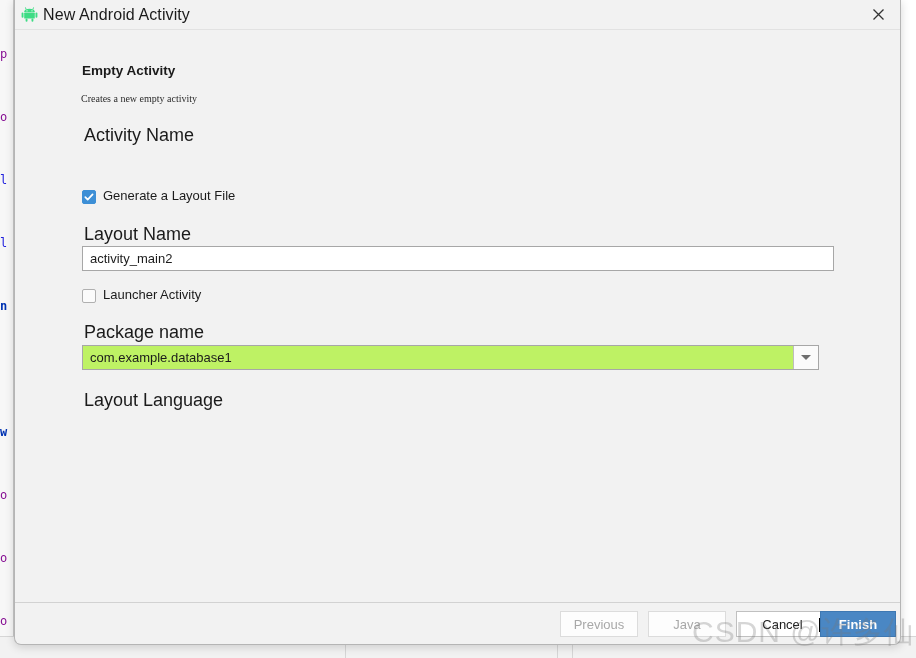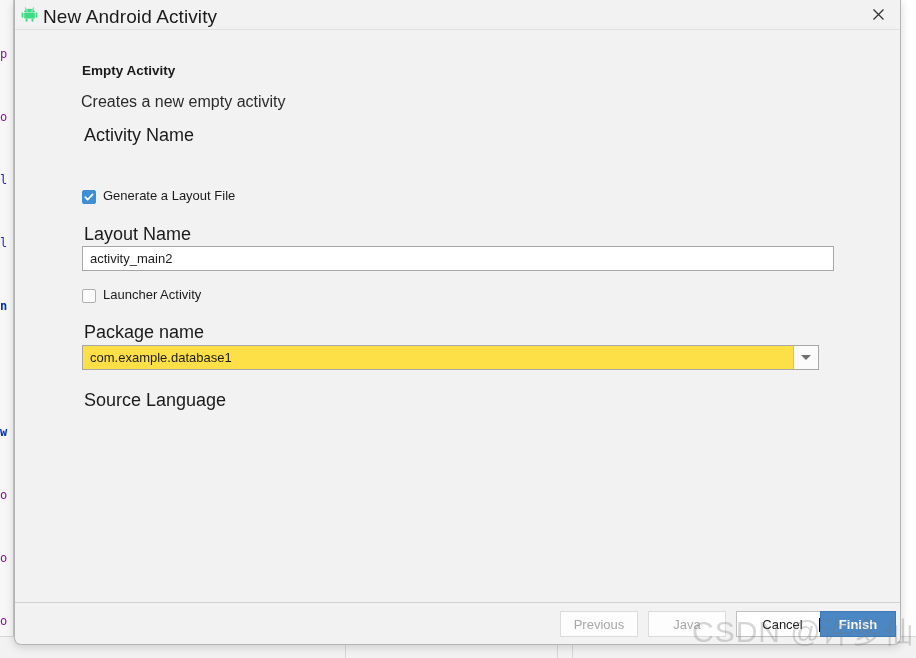--- a/index.html
+++ b/index.html
@@ -88,21 +88,21 @@
     position: absolute;
     left: 6px;
     top: 7px;
     width: 17px;
     height: 15px;
   }
   #title-text {
     position: absolute;
     left: 28px;
     top: 6px;
-    font-size: 19px;
+    font-size: 16px;
     color: #1b1b1b;
     letter-spacing: .1px;
   }
   #close-button {
     position: absolute;
     right: 0px;
     top: 0px;
     width: 44px;
     height: 28px;
     display: flex;
@@ -123,22 +123,23 @@
     left: 67px;
     top: 33px;
     font-size: 13.5px;
     font-weight: bold;
     color: #1b1b1b;
   }
   .section-sub {
     position: absolute;
     left: 66px;
     top: 63px;
-    font-size: 16px;
+    font-size: 10px;
     color: #2b2b2b;
+    font-family: Liberation Serif, serif;
   }
 
   .field-label {
     position: absolute;
     left: 69px;
     font-size: 18px;
     color: #1b1b1b;
   }
 
   .text-input {
@@ -188,21 +189,21 @@
     color: #1b1b1b;
     white-space: nowrap;
   }
 
   
   .combo {
     position: absolute;
     left: 67px;
     width: 737px;
     height: 25px;
-    background: #fde047;
+    background: #bef264;
     border: 1px solid #a7a7a7;
     box-sizing: border-box;
   }
   .combo-value {
     position: absolute;
     left: 7px;
     top: 4px;
     font-size: 13px;
     color: #1b1b1b;
   }
@@ -369,21 +370,21 @@
     </div>
 
     <div class="field-label" style="top:292px;text-align:right;">Package name</div>
     <div class="combo" style="top:315px;">
       <span class="combo-value">com.example.database1</span>
       <span class="combo-arrow-btn bordered">
         <span class="arrow-glyph"></span>
       </span>
     </div>
 
-    <div class="field-label" style="top:360px;">Source Language</div>
+    <div class="field-label" style="top:360px;">Layout Language</div>
 
   </div>
 
   <div id="footer">
     <div class="btn disabled" style="left:545px;width:78px;">Previous</div>
     <div class="btn disabled" style="left:633px;width:78px;">Java</div>
     <div class="btn normal" style="left:721px;width:93px;">
       <span>Cancel</span>
       <span id="cancel-caret"></span>
     </div>

